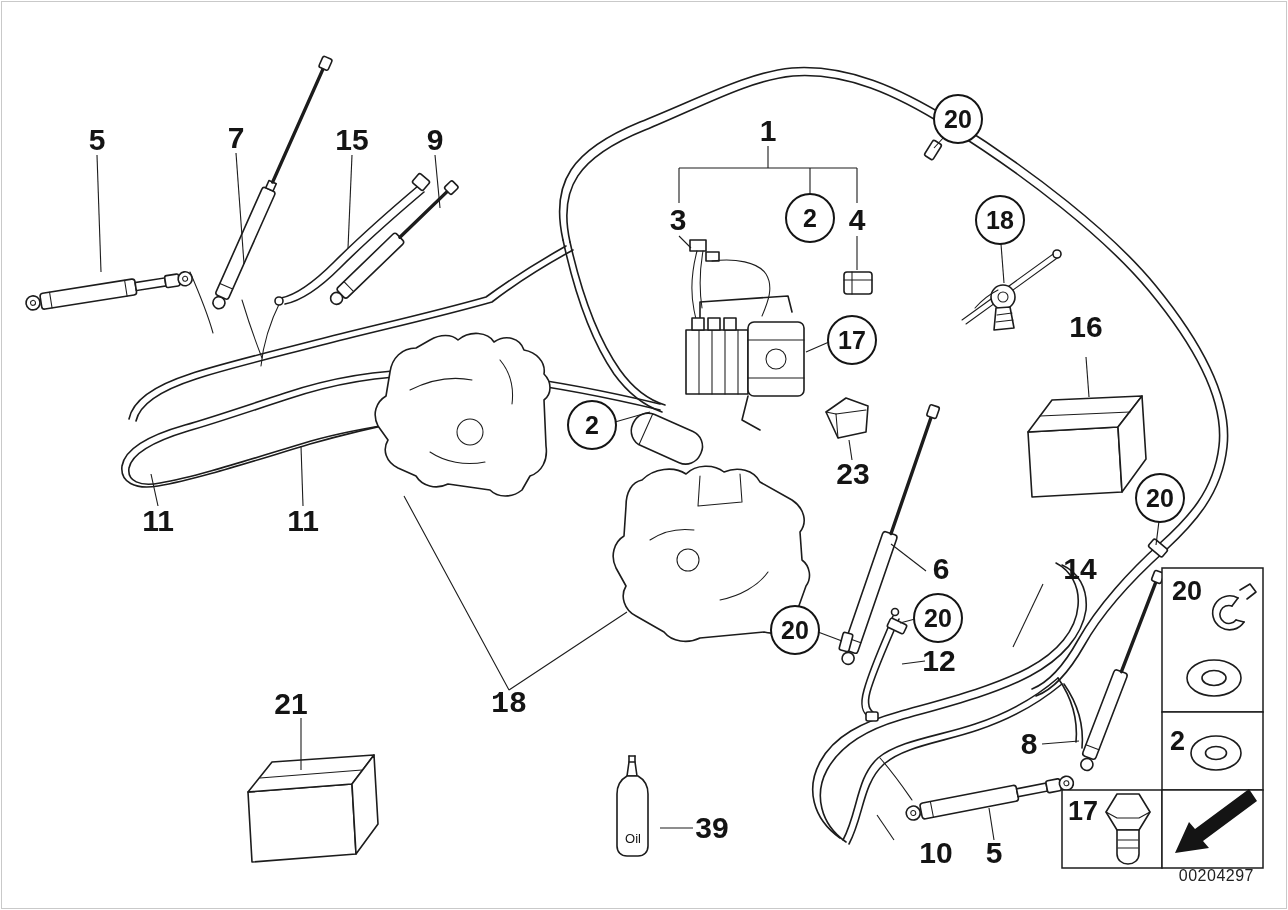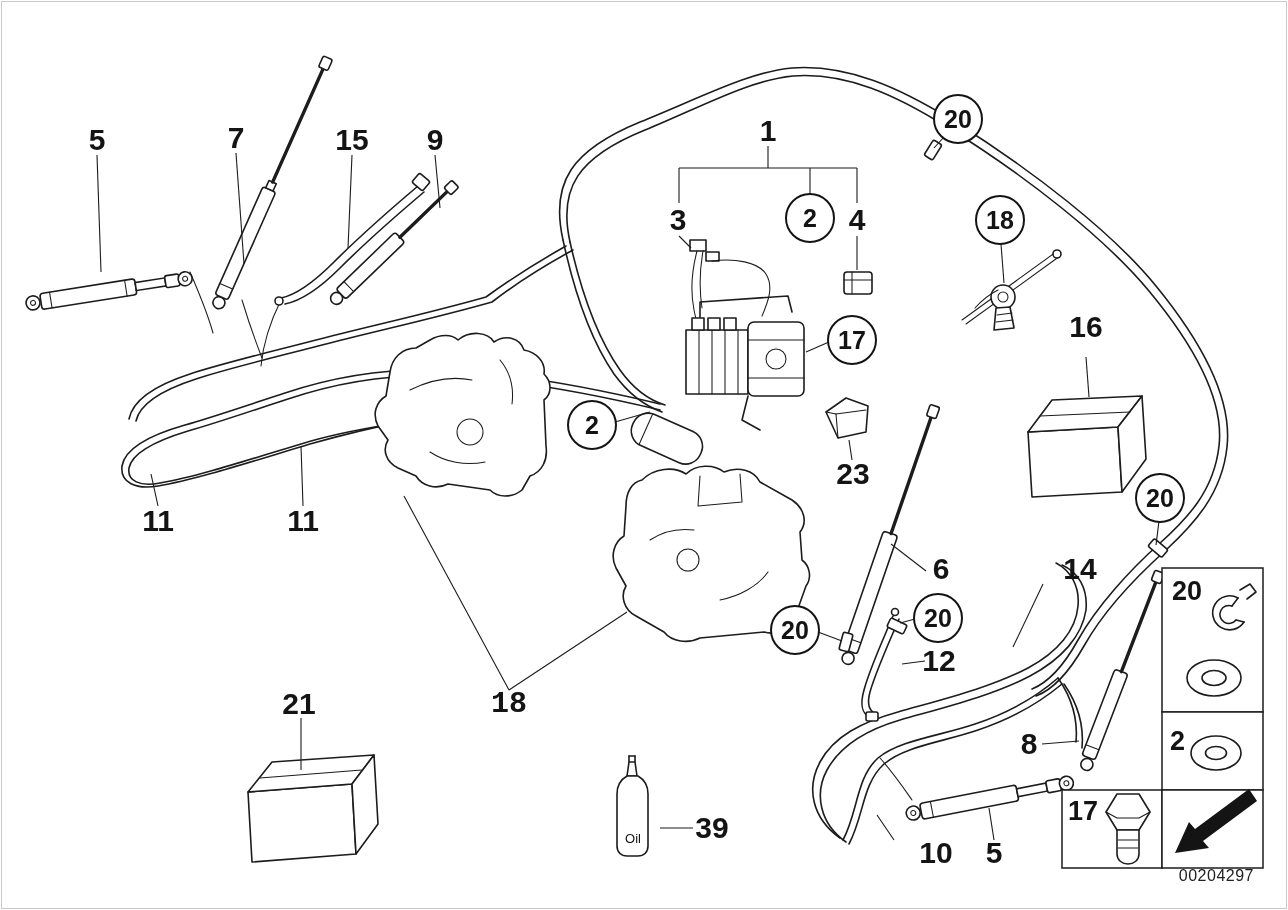--- a/index.html
+++ b/index.html
@@ -324,21 +324,21 @@
       <div class="callout" style="left: 853px; top: 474px;">23</div>
       <div class="callout" style="left: 158px; top: 521px;">11</div>
       <div class="callout" style="left: 303px; top: 521px;">11</div>
       <div class="callout circled" style="left: 1160px; top: 498px;">20</div>
       <div class="callout" style="left: 941px; top: 569px;">6</div>
       <div class="callout" style="left: 1080px; top: 569px;">14</div>
       <div class="callout circled" style="left: 795px; top: 630px;">20</div>
       <div class="callout circled" style="left: 938px; top: 618px;">20</div>
       <div class="callout" style="left: 939px; top: 661px;">12</div>
       <div class="callout" style="left: 509px; top: 704px; font-family: Liberation Mono, monospace;">18</div>
-      <div class="callout" style="left: 299px; top: 704px;">21</div>
+      <div class="callout" style="left: 291px; top: 704px;">21</div>
       <div class="callout" style="left: 1029px; top: 744px;">8</div>
       <div class="callout" style="left: 712px; top: 828px;">39</div>
       <div class="callout" style="left: 936px; top: 853px;">10</div>
       <div class="callout" style="left: 994px; top: 853px;">5</div>
     </div>
 
   <div class="frame"></div>
 </div>
 
 </body></html>

